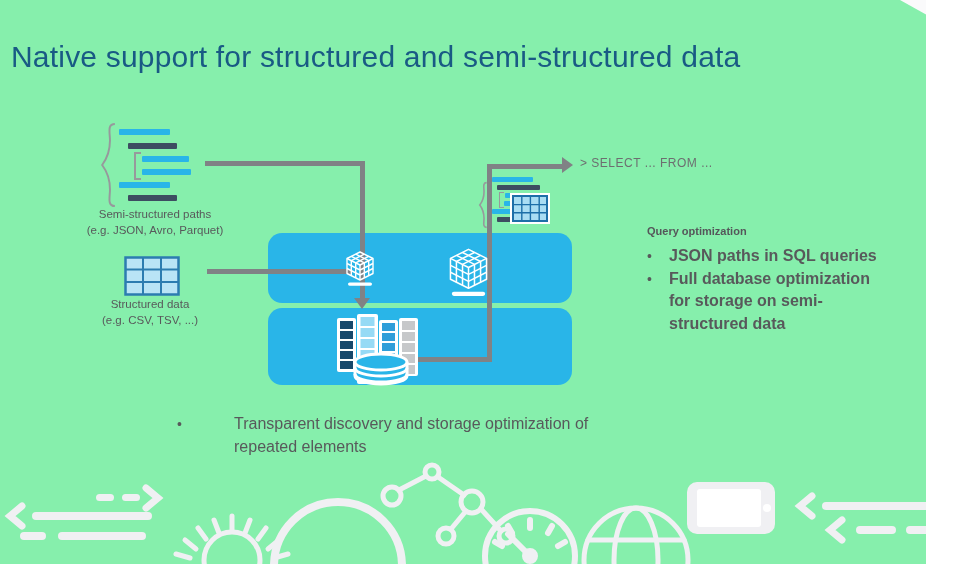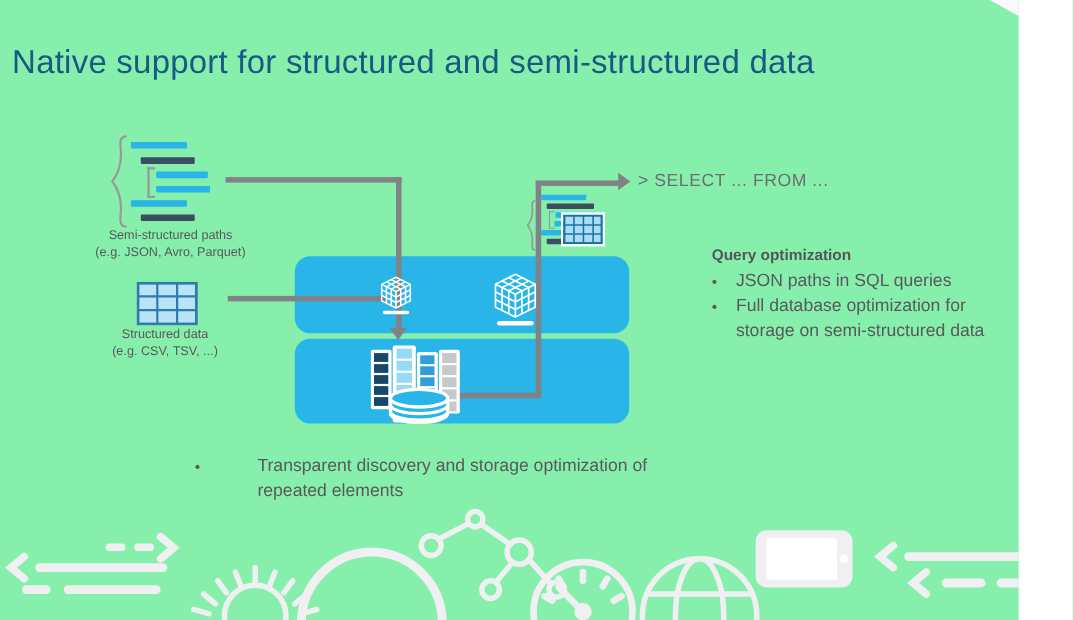--- a/index.html
+++ b/index.html
@@ -24,27 +24,27 @@
   .arrow-right{width:0;height:0;border-top:8px solid transparent;border-bottom:8px solid transparent;
     border-left:11px solid #808285;z-index:2;}
   
   .bar{height:6px;border-radius:1px;z-index:3;}
   .bar.light{background:#29b5e8;}
   .bar.dark{background:#3d4d61;}
   .minibar{height:5px;border-radius:1px;z-index:3;}
   .bracket{border:2px solid #97999c;border-right:none;z-index:3;}
   
   .iconlabel{font-size:11.5px;line-height:15.5px;text-align:center;color:#58595b;z-index:3;}
-  .query-text{font-size:16px;letter-spacing:.5px;color:#6d6e70;z-index:3;white-space:nowrap;}
+  .query-text{font-size:12px;letter-spacing:.5px;color:#6d6e70;z-index:3;white-space:nowrap;}
   
   .textblock{z-index:4;}
-  .tb-heading{font-size:14px;font-weight:bold;color:#55565a;line-height:22px;margin-bottom:3px;}
+  .tb-heading{font-size:11px;font-weight:bold;color:#55565a;line-height:22px;margin-bottom:3px;}
   .bullet-row{display:flex;align-items:flex-start;font-size:16px;line-height:22.5px;color:#58595b;}
   .bullet-row .dot{width:22px;flex:0 0 22px;font-size:14px;}
-  .qo-text{width:226px;}
+  .qo-text{width:226px;font-weight:bold;}
   .so-text{width:356px;margin-left:35px;}
   
   .minitable{box-shadow:0 0 0 2px #ffffff;z-index:3;}
   svg{display:block;}
   .z3{z-index:3;}
   .z0{z-index:0;}
 </style>
 </head>
 <body>
 

